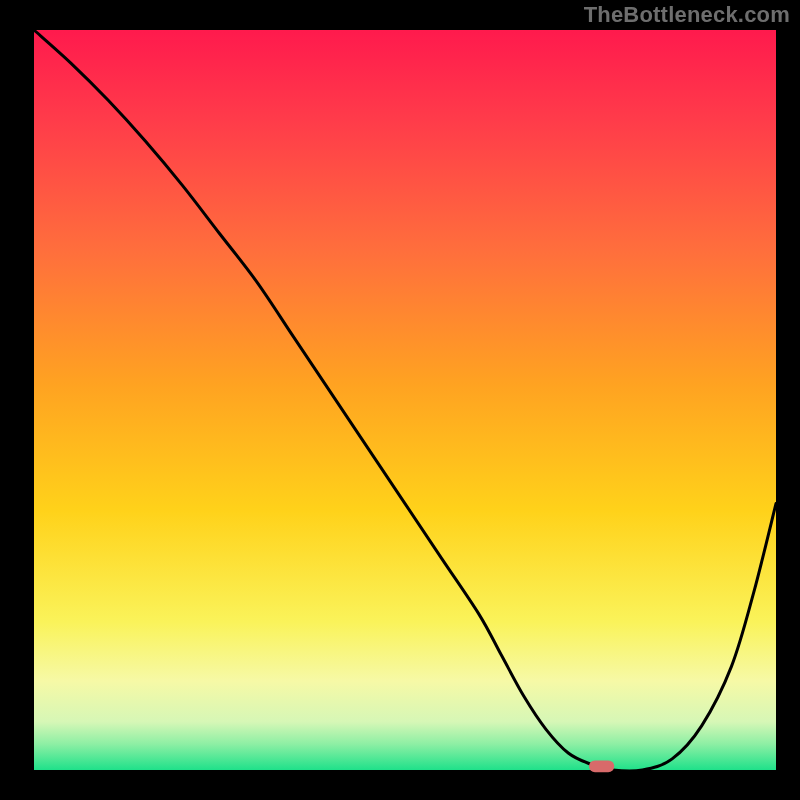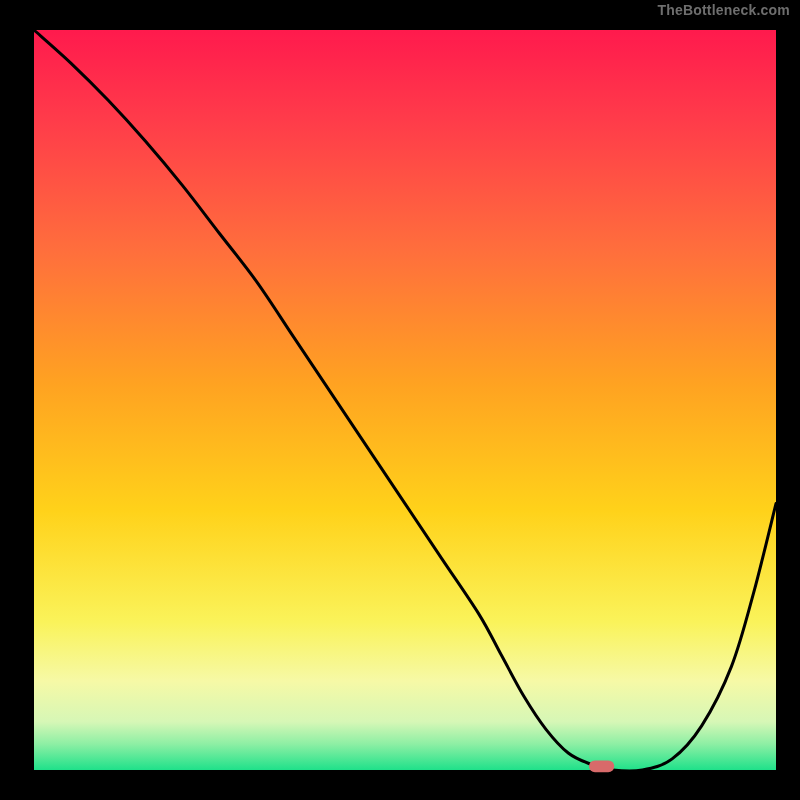--- a/index.html
+++ b/index.html
@@ -14,21 +14,21 @@
     position: relative;
     width: 800px;
     height: 800px;
     background: #000;
   }
   .watermark {
     position: absolute;
     top: 2px;
     right: 10px;
     font-family: Arial, Helvetica, sans-serif;
-    font-size: 14px;
+    font-size: 22px;
     font-weight: 600;
     color: #6e6e6e;
     letter-spacing: 0.2px;
     z-index: 10;
   }
   svg {
     position: absolute;
     top: 0;
     left: 0;
   }

